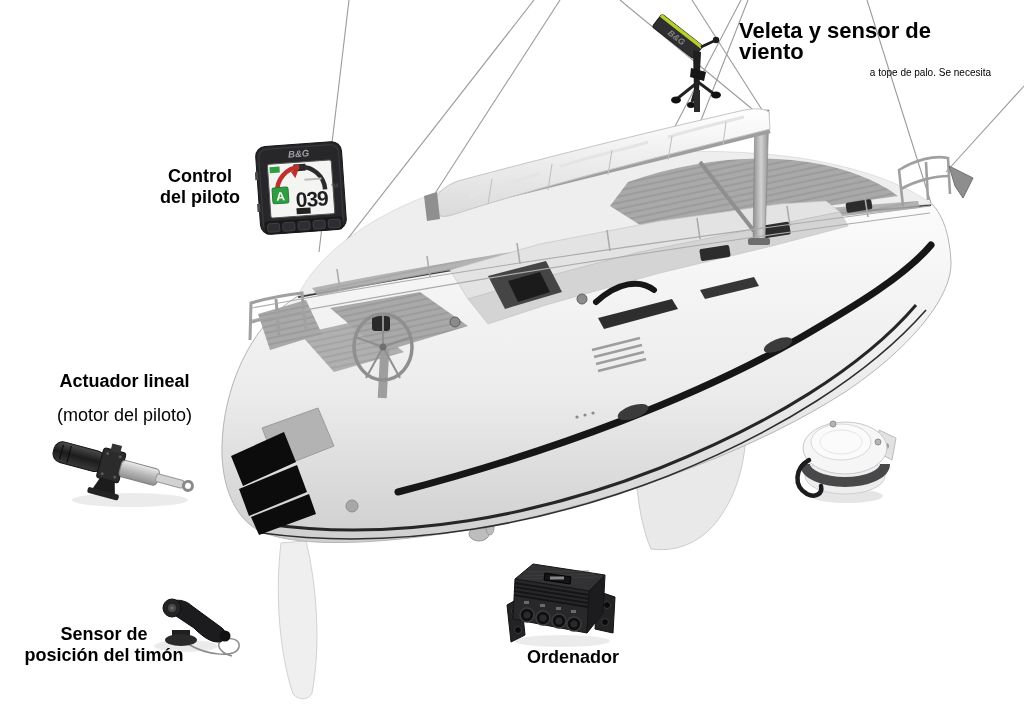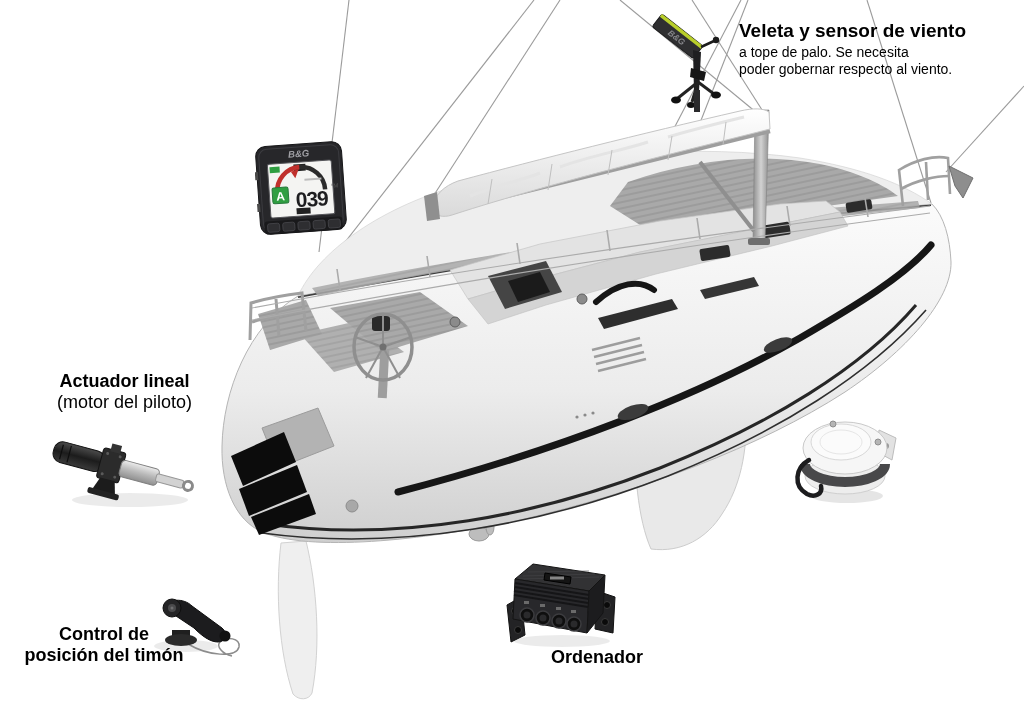--- a/index.html
+++ b/index.html
@@ -1,28 +1,28 @@
 <!DOCTYPE html>
 <html><head>
 <meta charset="utf-8">
 <style>
   html,body{margin:0;padding:0;background:#ffffff;}
   .canvas{position:relative;width:1024px;height:709px;background:#ffffff;overflow:hidden;
           font-family:"Liberation Sans", sans-serif;color:#000;}
   svg.boat{position:absolute;left:0;top:0;z-index:1;}
   .dev{position:absolute;z-index:3;}
   .lbl{position:absolute;z-index:4;font-weight:bold;font-size:18px;line-height:21px;text-align:center;}
-  .lbl .regular{font-weight:normal;}
+  .lbl .regular{font-weight:normal;margin-top:13px;}
   .lbl-pilot{left:140px;top:166px;width:120px;}
   .lbl-wind{left:739px;top:20px;width:252px;text-align:left;}
-  .lbl-wind .t{font-size:19px;line-height:21px;margin-bottom:3px;}
-  .lbl-wind .d{font-weight:normal;font-size:14px;line-height:16.5px;}
+  .lbl-wind .t{font-size:22px;line-height:21px;margin-bottom:3px;}
+  .lbl-wind .d{font-weight:normal;font-size:10px;line-height:16.5px;text-align:right;}
   .lbl-actuator{left:32px;top:371px;width:185px;}
   .lbl-rudder{left:14px;top:624px;width:180px;}
-  .lbl-computer{left:503px;top:647px;width:140px;text-align:right;}
+  .lbl-computer{left:503px;top:647px;width:140px;}
   .lbl-compass{left:783px;top:517px;width:126px;}
 </style>
 </head>
 <body>
 
 <div class="canvas">
 
   <svg class="boat" width="1024" height="709" viewBox="0 0 1024 709">
     <defs>
       <linearGradient id="hullG" x1="0" y1="0" x2="0" y2="1">
@@ -337,31 +337,34 @@
       <ellipse cx="48" cy="40" rx="21" ry="12" fill="none" stroke="#e6e6e6"></ellipse>
       <circle cx="40" cy="22" r="3" fill="#b5b5b5" stroke="#8e8e8e"></circle>
       <circle cx="85" cy="40" r="3" fill="#b5b5b5" stroke="#8e8e8e"></circle>
       <path d="M16 58 C2 66 0 84 14 92 C22 96 30 92 28 84" stroke="#1c1c1e" stroke-width="4.5" fill="none" stroke-linecap="round"></path>
     </svg>
   </div>
 
   <div class="lbl lbl-wind">
     <div class="t">Veleta y sensor de viento</div>
     <div class="d">a tope de palo. Se necesita</div>
-    <div class="d">poder gobernar respecto al viento.</div>
-  </div>
-
+  </div>
+
+  <div class="lbl lbl-pilot">
+    <div>Control</div>
+    <div>del piloto</div>
+  </div>
 
   <div class="lbl lbl-actuator">
     <div>Actuador lineal</div>
     <div class="regular">(motor del piloto)</div>
   </div>
 
   <div class="lbl lbl-rudder">
-    <div>Control de</div>
+    <div>Sensor de</div>
     <div>posición del timón</div>
   </div>
 
   <div class="lbl lbl-computer">
     <div>Ordenador</div>
   </div>
 
 
 </div>
 

